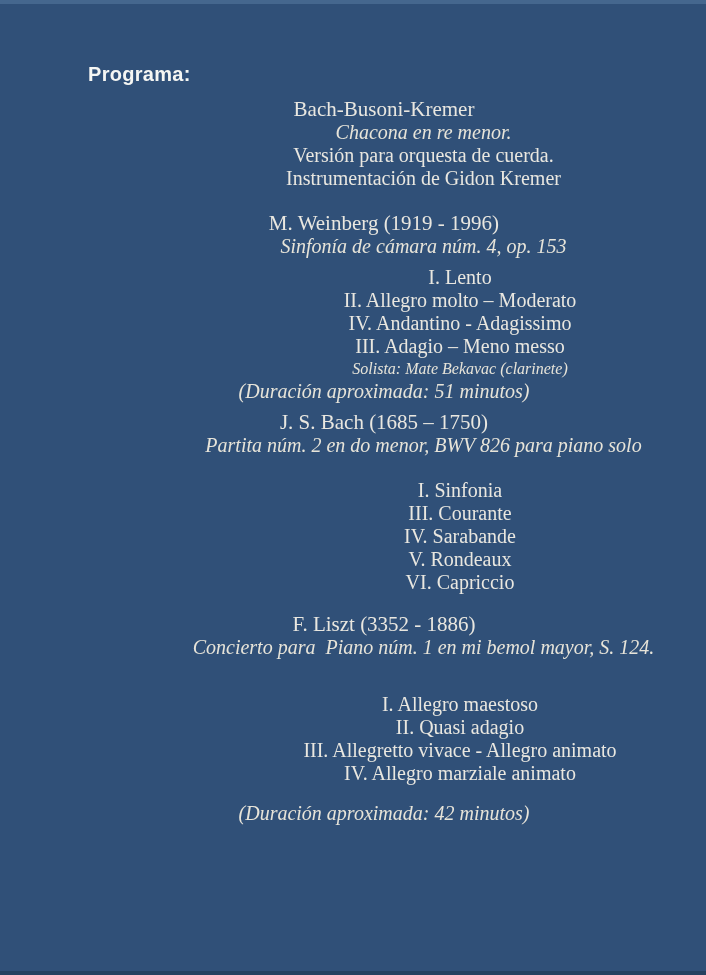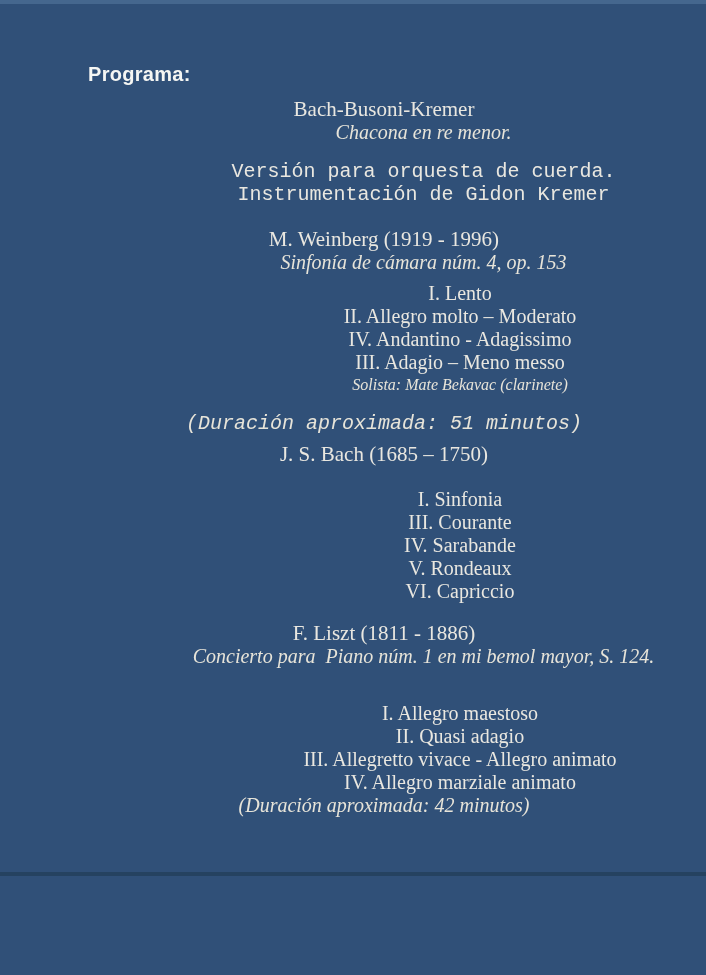--- a/index.html
+++ b/index.html
@@ -10,21 +10,21 @@
     --body-text:#e9e7e0;
     --italic-text:#e7e4d9;
   }
   html,body{margin:0;padding:0;}
   body{
     width:706px;height:975px;overflow:hidden;
     font-family:"Liberation Serif", serif;
     background:var(--background);
   }
   .page{
-    position:relative;width:706px;height:876px;
+    position:relative;width:706px;height:975px;
     background:var(--background);
   }
   .edge-top{
     position:absolute;top:0;left:0;right:0;height:4px;
     background:var(--edge-top);
   }
   .edge-bottom{
     position:absolute;bottom:0;left:0;right:0;height:4px;
     background:var(--edge-bottom);
   }
@@ -44,22 +44,22 @@
     white-space:pre-wrap;
     text-align:center;
   }
   .composer{font-size:21px;}
   .italic{font-style:italic;color:var(--italic-text);}
   .indent1{padding-left:79px;}
   .indent2{padding-left:152px;}
   .soloist{font-size:16px;line-height:22px;}
   .mt-12{margin-top:12px;}
   .mt-14{margin-top:8px;}
-  .mt-16{margin-top:16px;font-family:Liberation Mono, monospace;}
-  .mt-17{}
+  .mt-16{margin-top:0;}
+  .mt-17{margin-top:17px;}
   .mt-19{margin-top:19px;}
   .mt-21{margin-top:34px;}
   .mt-22{margin-top:22px;}
 </style>
 </head>
 <body>
 
 <div class="page">
   <div class="edge-top"></div>
 
@@ -86,31 +86,32 @@
         <div class="line indent2">III. Adagio – Meno messo</div>
         <div class="line italic soloist indent2">Solista: Mate Bekavac (clarinete)</div>
       </div>
     </div>
 
     <div class="line italic mt-16">(Duración aproximada: 51 minutos)</div>
 
 
     <div class="mt-14">
       <div class="line composer">J. S. Bach (1685 – 1750)</div>
+      <div class="line italic indent1">Partita núm. 2 en do menor, BWV 826 para piano solo</div>
       <div class="mt-22">
         <div class="line indent2">I. Sinfonia</div>
         <div class="line indent2">III. Courante</div>
         <div class="line indent2">IV. Sarabande</div>
         <div class="line indent2">V. Rondeaux</div>
         <div class="line indent2">VI. Capriccio</div>
       </div>
     </div>
 
     <div class="mt-19">
-      <div class="line composer">F. Liszt (1811 - 1886)</div>
+      <div class="line composer">F. Liszt (3352 - 1886)</div>
       <div class="line italic indent1">Concierto para  Piano núm. 1 en mi bemol mayor, S. 124.</div>
       <div class="mt-21">
         <div class="line indent2">I. Allegro maestoso</div>
         <div class="line indent2">II. Quasi adagio</div>
         <div class="line indent2">III. Allegretto vivace - Allegro animato</div>
         <div class="line indent2">IV. Allegro marziale animato</div>
       </div>
     </div>
 
     <div class="line italic mt-17">(Duración aproximada: 42 minutos)</div>

